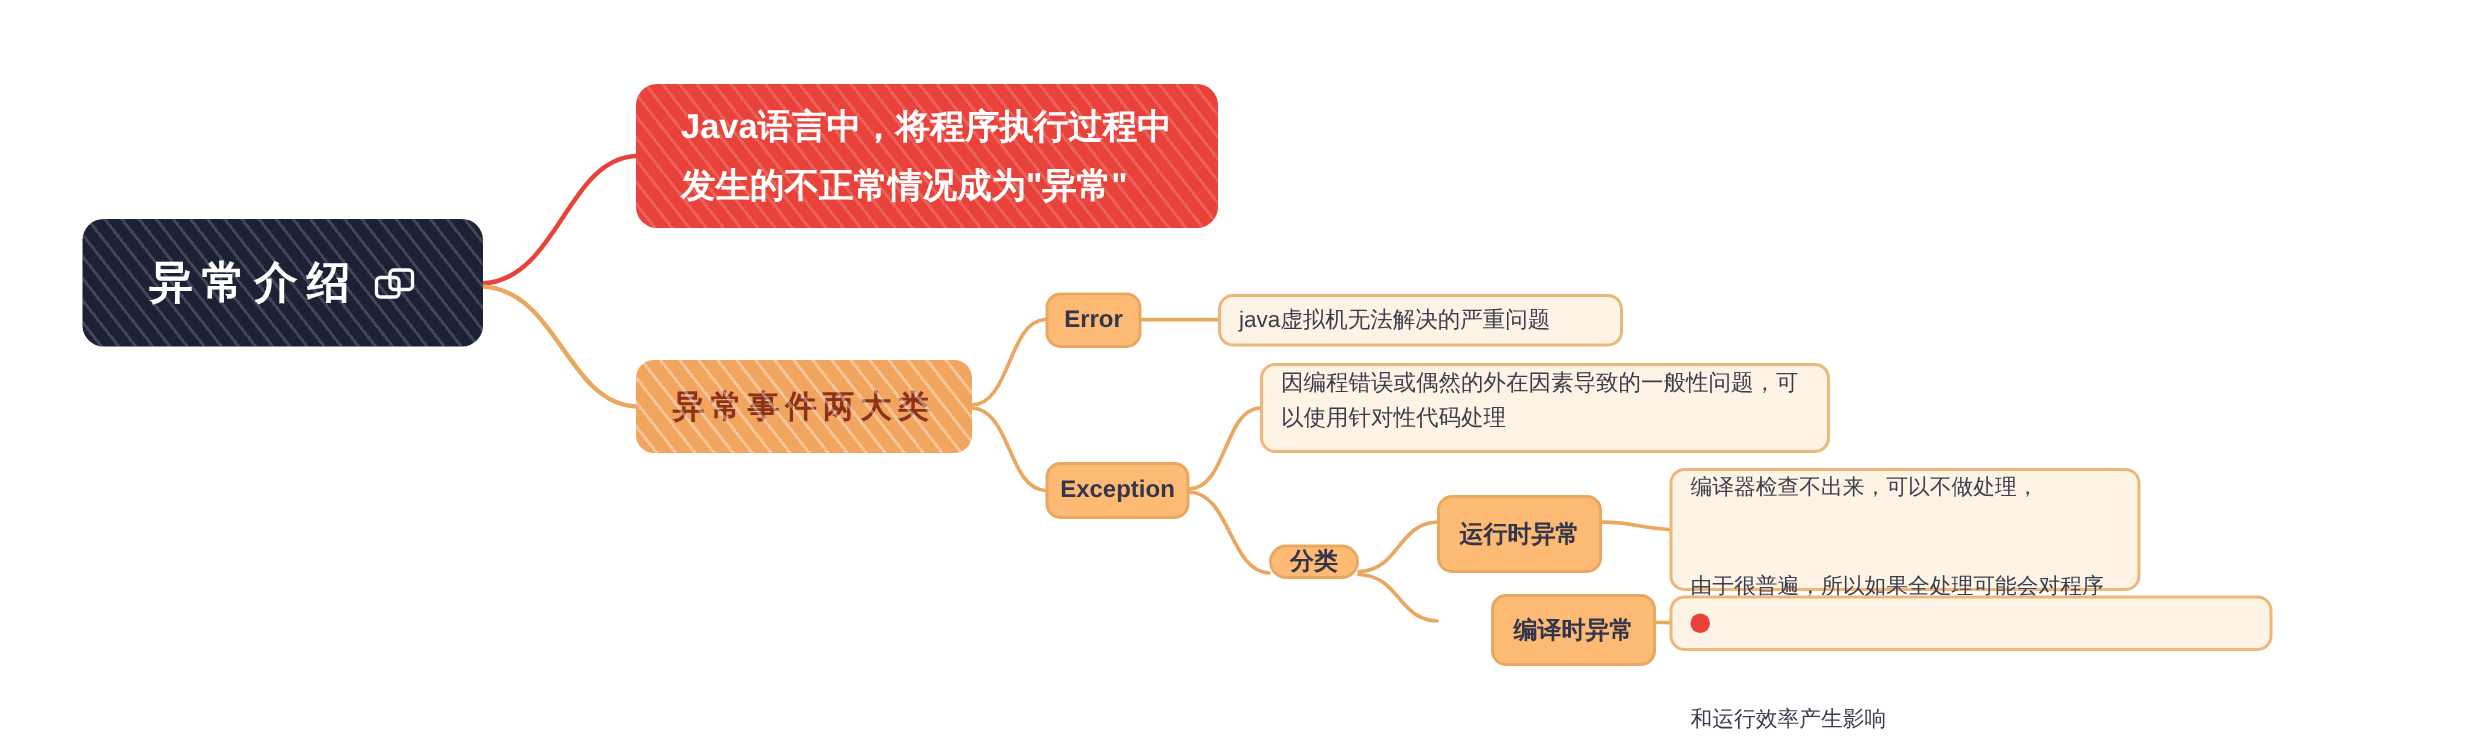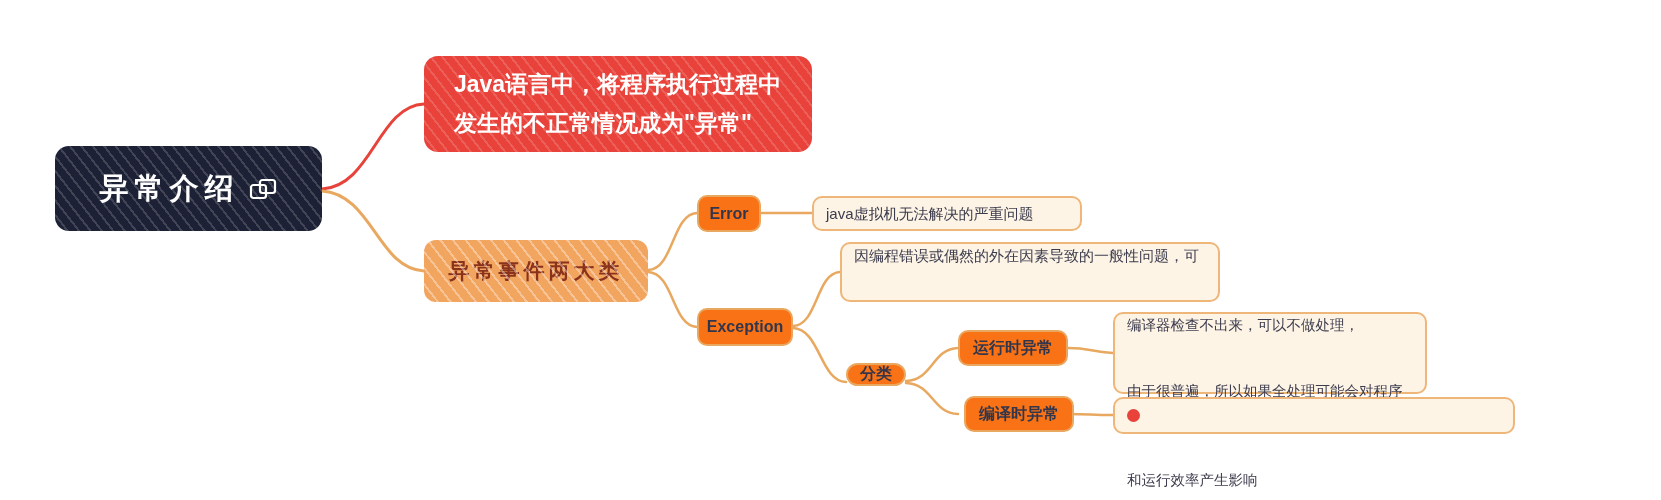--- a/index.html
+++ b/index.html
@@ -34,38 +34,38 @@
     background:#e8423a;border-radius:14px;color:#ffffff;
     font-size:23px;font-weight:bold;line-height:1.7;
     flex-direction:column;align-items:flex-start;padding-left:30px;
   }
   .orange-node{
     left:424px;top:240px;width:224px;height:62px;
     background:#f2a55f;border-radius:12px;color:#8a321c;
     font-size:21px;font-weight:bold;letter-spacing:4px;
   }
   .outline{
-    background:#f97316;border:2px solid #e9a860;border-radius:10px;
+    background:#fdba74;border:2px solid #e9a860;border-radius:10px;
     color:#33364a;font-size:16px;font-weight:bold;
   }
   .desc{
     background:#fdf4e5;border:2px solid #eeb679;border-radius:10px;
     color:#3c3c4e;font-size:15px;font-weight:normal;
     justify-content:flex-start;align-items:center;text-align:left;
     padding:0 12px;line-height:1.55;
   }
   .desc.multi{flex-direction:column;align-items:flex-start;}
   .error-node{left:697px;top:195px;width:64px;height:37px;}
   .error-desc{left:812px;top:196px;width:270px;height:35px;}
   .exception-node{left:697px;top:308px;width:96px;height:38px;}
   .exception-desc{left:840px;top:242px;width:380px;height:60px;}
   .classify-node{left:846px;top:363px;width:60px;height:23px;border-radius:17px;font-size:16px;}
-  .runtime-node{left:958px;top:330px;width:110px;height:36px;}
+  .runtime-node{left:958px;top:330px;width:110px;height:52px;}
   .runtime-desc{left:1113px;top:312px;width:314px;height:82px;font-size:14.5px;gap:44px;}
-  .compile-node{left:964px;top:396px;width:110px;height:36px;}
+  .compile-node{left:994px;top:396px;width:110px;height:48px;}
   .compile-desc{left:1113px;top:397px;width:402px;height:37px;}
   .dot{
     width:13px;height:13px;border-radius:50%;background:#e8423a;
     display:inline-block;flex:0 0 auto;margin-right:9px;
   }
 </style>
 </head>
 <body>
 
 <svg id="connectors" width="1661" height="500">
@@ -119,20 +119,21 @@
 <div class="node desc error-desc">
   <span>java虚拟机无法解决的严重问题</span>
 </div>
 
 <div class="node outline exception-node">
   <span>Exception</span>
 </div>
 
 <div class="node desc multi exception-desc">
   <div>因编程错误或偶然的外在因素导致的一般性问题，可</div>
+  <div>以使用针对性代码处理</div>
 </div>
 
 <div class="node outline classify-node">
   <span>分类</span>
 </div>
 
 <div class="node outline runtime-node">
   <span>运行时异常</span>
 </div>
 

